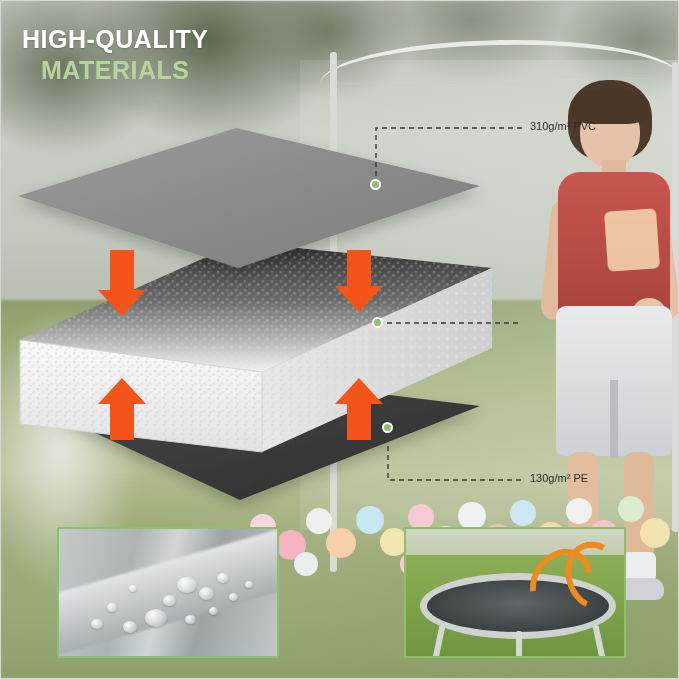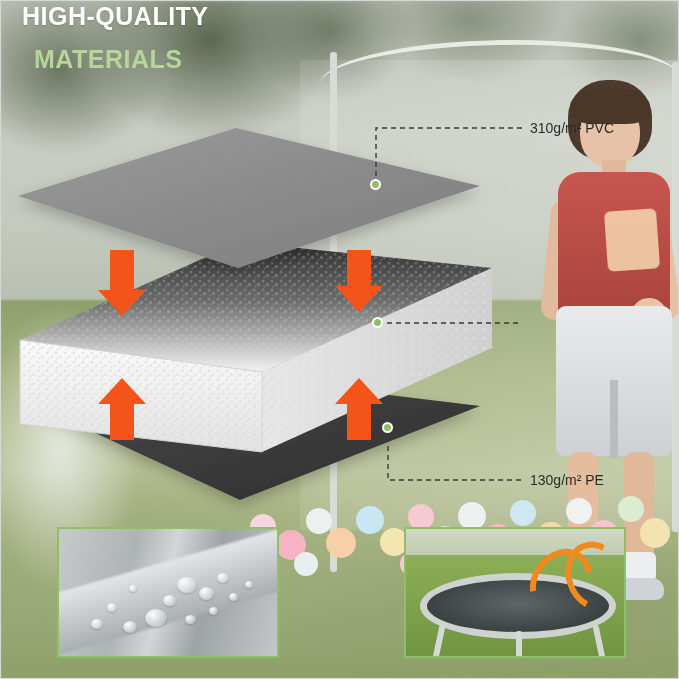--- a/index.html
+++ b/index.html
@@ -110,35 +110,35 @@
   .sock-l{position:absolute;left:26px;top:470px;width:34px;height:30px;background:#f2f3f4;border-radius:6px;}
   .sock-r{position:absolute;left:82px;top:472px;width:34px;height:30px;background:#eceef0;border-radius:6px;}
   .shoe-l{position:absolute;left:20px;top:496px;width:46px;height:22px;background:#d8dadd;border-radius:10px 12px 8px 8px;}
   .shoe-r{position:absolute;left:78px;top:498px;width:46px;height:22px;background:#cfd2d6;border-radius:10px 12px 8px 8px;}
 
   
   .balls{position:absolute;left:240px;top:468px;width:439px;height:110px;}
   .ball{position:absolute;border-radius:50%;filter:blur(.3px);}
 
   
-  .heading{position:absolute;left:22px;top:1px;}
+  .heading{position:absolute;left:22px;top:24px;text-align:center;}
   .h1{
     font-size:25px;font-weight:bold;color:#ffffff;letter-spacing:.5px;
     line-height:31px;margin:0;text-shadow:0 1px 2px rgba(0,0,0,.18);
   }
   .h2{
     font-size:25px;font-weight:bold;color:#b5d59a;letter-spacing:.5px;
-    line-height:31px;margin:12px;
+    line-height:31px;margin:0;
   }
 
   
   .stack{position:absolute;left:0;top:0;width:679px;height:679px;pointer-events:none;}
 
   
-  .callout{position:absolute;color:#2b2b2b;font-size:14px;white-space:nowrap;}
+  .callout{position:absolute;color:#2b2b2b;font-size:11px;white-space:nowrap;}
   .dot{
     position:absolute;width:11px;height:11px;border-radius:50%;
     background:#8fbf6a;border:2px solid #ffffff;box-sizing:border-box;
   }
 
   
   .inset{position:absolute;border:2px solid #8fbf6a;box-sizing:border-box;overflow:hidden;}
   .inset-left{left:57px;top:527px;width:222px;height:131px;background:#b9bdbe;}
   .inset-right{left:404px;top:527px;width:222px;height:131px;background:#7e9a52;}
   .fabric{

